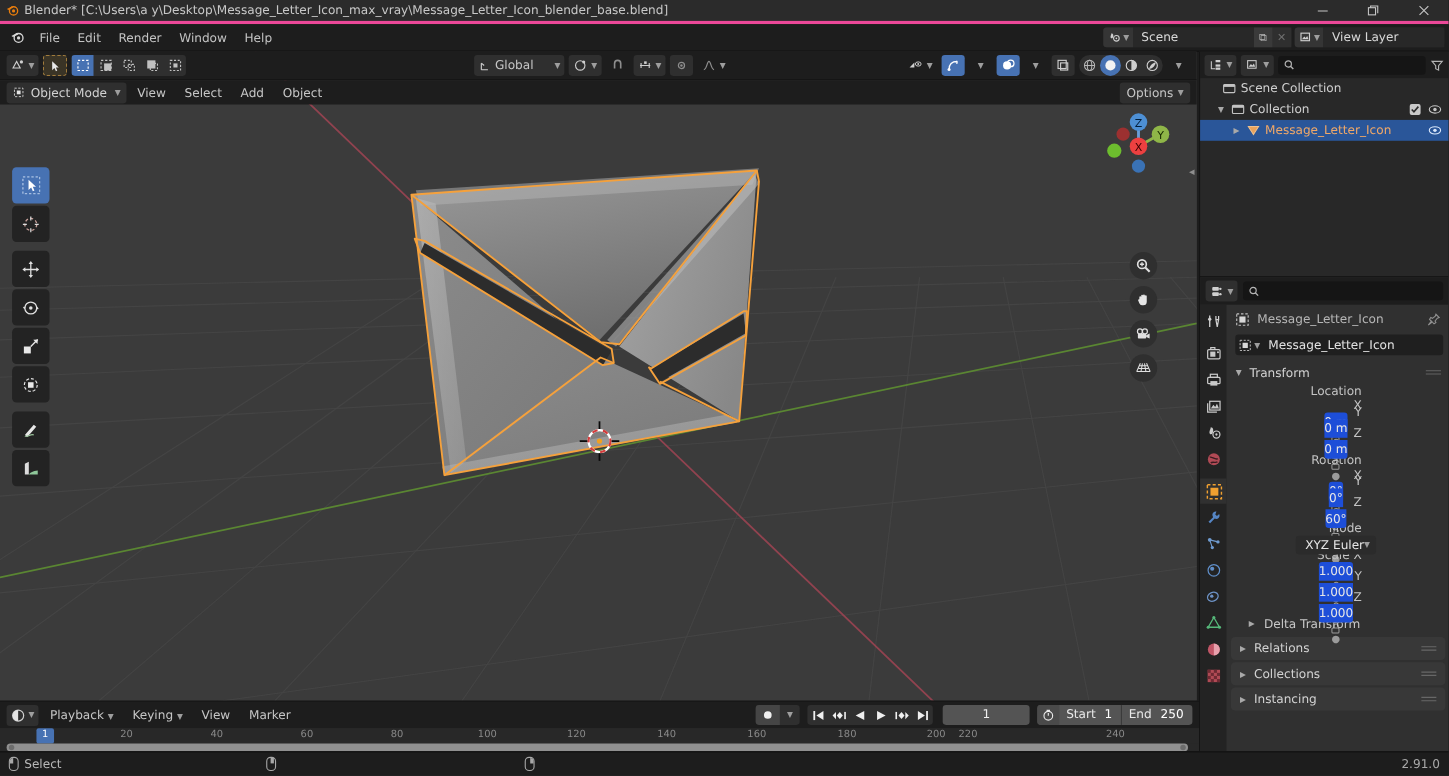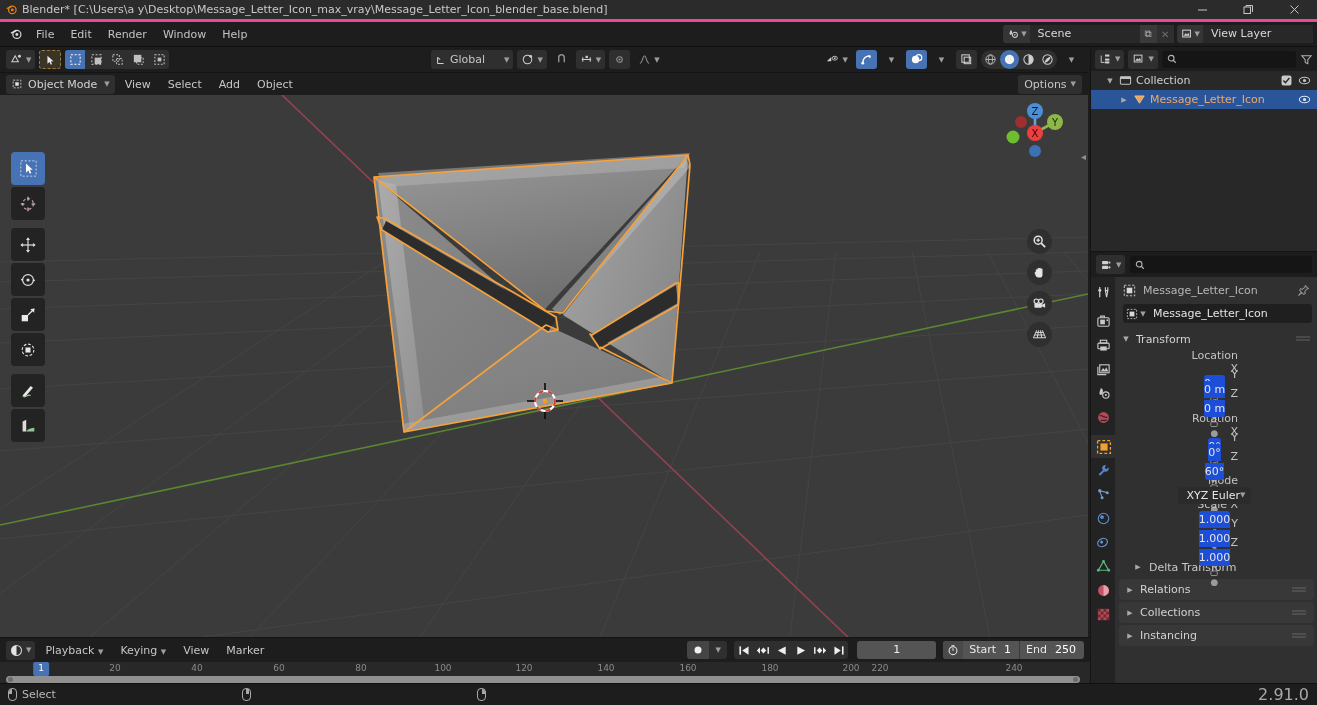--- a/index.html
+++ b/index.html
@@ -174,21 +174,21 @@
                 color:#fff; font-size:9px; padding:0 5px; line-height:13px; transform:translateX(-50%); }
   .tl-scroll{ position:absolute; left:6px; top:38px; width:1074px; height:7px;
               background:#909090; border-radius:4px; }
   .tl-scroll .cap{ position:absolute; top:1px; width:5px; height:5px; border-radius:50%; background:#6c6c6c; }
 
   
   .statusbar{ position:absolute; left:0; top:683px; width:1317px; height:22px;
               background:#1d1d1d; display:flex; align-items:center; padding:0 8px;
               border-top:1px solid #101010; }
   .st-item{ display:flex; align-items:center; gap:5px; margin-right:36px; font-size:11px; color:#b8b8b8; }
-  .st-ver{ margin-left:auto; font-size:16px; color:#a8a8a8; }
+  .st-ver{ margin-left:auto; font-size:11px; color:#a8a8a8; }
   .mouse{ width:9px; height:13px; border:1px solid #a8a8a8; border-radius:4px; position:relative; }
   .mouse.l::before{ content:''; position:absolute; left:0; top:0; width:3px; height:5px;
                     background:#a8a8a8; border-radius:3px 0 0 0; }
   .mouse.m::before{ content:''; position:absolute; left:3px; top:0; width:3px; height:5px;
                     background:#a8a8a8; }
   .mouse.r::before{ content:''; position:absolute; right:0; top:0; width:3px; height:5px;
                     background:#a8a8a8; border-radius:0 3px 0 0; }
   svg{ display:block; }
 </style>
 </head>
@@ -677,20 +677,29 @@
             <line x1="7.4" y1="7.4" x2="10.5" y2="10.5" stroke="#b4b4b4" stroke-width="1.5"></line>
           </svg>
       </div>
       <div>
         <svg width="13" height="13" viewBox="0 0 14 14">
             <path d="M2 3 L12 3 L8.4 7.3 L8.4 11.6 L5.6 10.2 L5.6 7.3 Z" fill="none" stroke="#b4b4b4" stroke-width="1.1"></path>
           </svg>
       </div>
     </div>
 
+    <div class="ol-row" style="padding-left:20px">
+      <span>
+        <svg width="13" height="13" viewBox="0 0 14 14">
+            <rect x="1.5" y="3" width="11" height="8" rx="1" fill="none" stroke="#c3c3c3" stroke-width="1.1"></rect>
+            <rect x="1.5" y="3" width="11" height="2.4" fill="#c3c3c3"></rect>
+          </svg>
+      </span>
+      <span class="ol-name">Scene Collection</span>
+    </div>
 
     <div class="ol-row" style="padding-left:14px">
       <span class="tri">▼</span>
       <span>
         <svg width="13" height="13" viewBox="0 0 14 14">
             <rect x="1.5" y="3" width="11" height="8" rx="1" fill="none" stroke="#c3c3c3" stroke-width="1.1"></rect>
             <rect x="1.5" y="3" width="11" height="2.4" fill="#c3c3c3"></rect>
           </svg>
       </span>
       <span class="ol-name">Collection</span>

